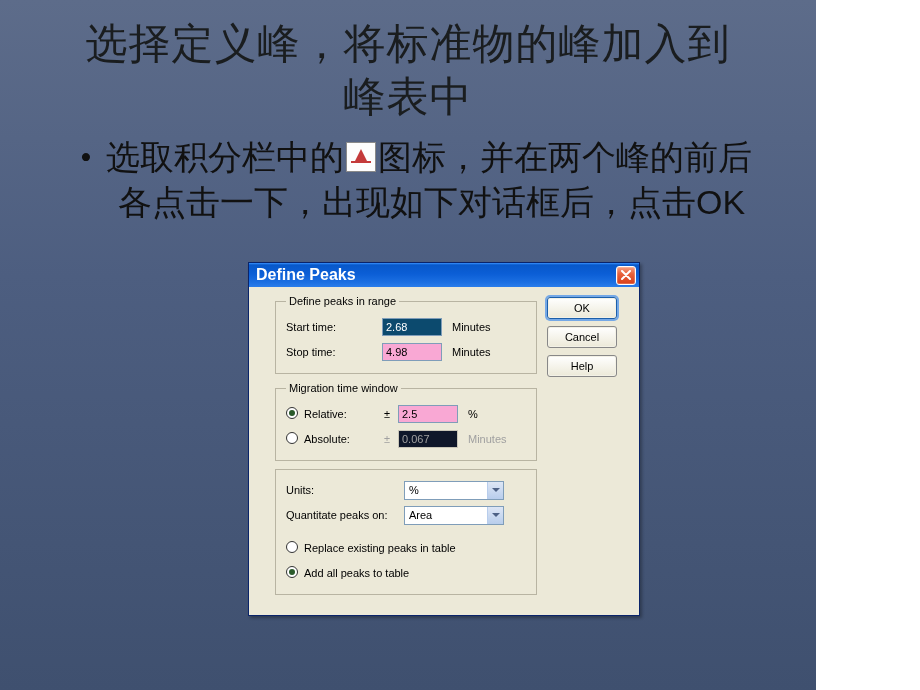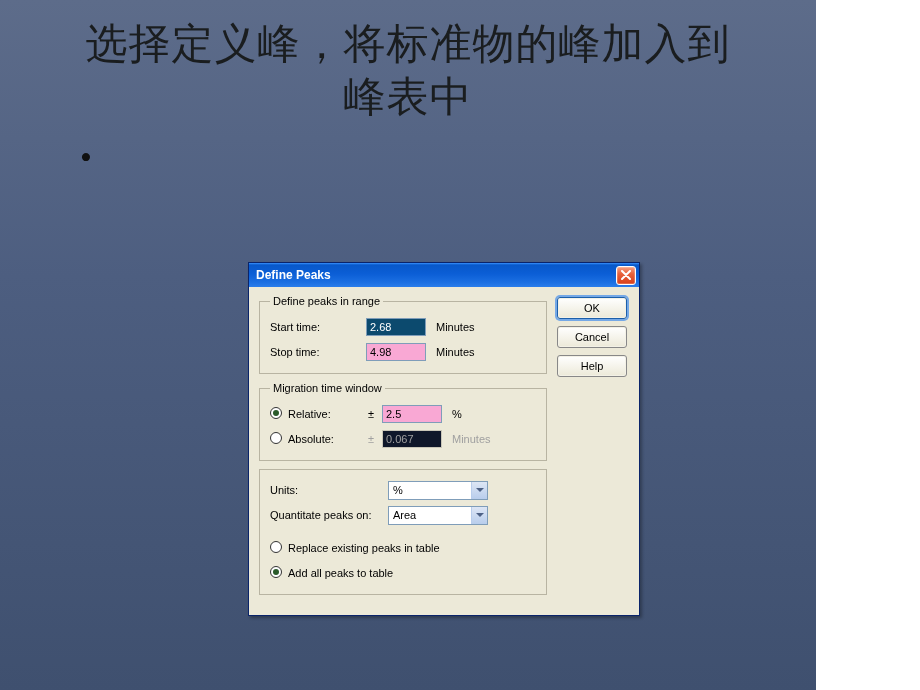--- a/index.html
+++ b/index.html
@@ -68,37 +68,38 @@
     font-size: 11px;
     color: #000;
   }
   .titlebar {
     height: 24px;
     background: linear-gradient(180deg, #3a93ff 0%, #0858c9 8%, #0b5ed6 45%, #1b6fe2 80%, #2a7deb 100%);
     display:flex; align-items:center; justify-content:space-between;
     padding: 0 3px 0 7px;
     color:#fff;
     font-weight:bold;
-    font-size:12px;
+    font-size:16px;
   }
   .closebtn {
     width:20px; height:19px;
     background: linear-gradient(180deg,#f7a183 0%, #e7623c 40%, #d83f1a 100%);
     border:1px solid #fff;
     border-radius:3px;
     display:flex; align-items:center; justify-content:center;
     color:#fff; font-weight:bold;
     box-shadow: inset 0 0 0 1px rgba(255,255,255,0.2);
   }
   .closebtn svg{ width:10px; height:10px; }
   .dlg-body {
-    padding: 8px 12px 12px 10px;
+    padding: 8px 22px 12px 10px;
     display:flex;
     align-items:flex-start;
     gap: 10px;
+    margin-left: 16px;
   }
   .left-col { flex:1; }
   .right-col { width: 70px; display:flex; flex-direction:column; gap:7px; padding-top:2px;}
 
   fieldset.group {
     border:1px solid #b8b4a2;
     margin:0 0 8px 0;
     padding: 6px 10px 10px 10px;
     position:relative;
   }
@@ -183,21 +184,27 @@
 <div class="slide">
 
   <div class="title">
     <span>选择定义峰，将标准物的峰加入到</span><br>
     <span>峰表中</span>
   </div>
 
   <div class="body-text">
     <div class="bullet-row">
       <span class="bullet">•</span>
+      <span>
+        <span>选取积分栏中的</span><span class="body-inline-icon"></span><span>图标，并在两个峰的前后</span>
+      </span>
     </div>
+  </div>
+  <div class="text-line2">
+    <span>各点击一下，出现如下对话框后，点击</span><span class="ok-span">OK</span>
   </div>
 
   <div class="dialog">
     <div class="titlebar">
       <span>Define Peaks</span>
       <div class="closebtn">
         <svg viewBox="0 0 10 10">
           <path d="M1 1 L9 9 M9 1 L1 9" stroke="#fff" stroke-width="2" stroke-linecap="round"></path>
         </svg>
       </div>

